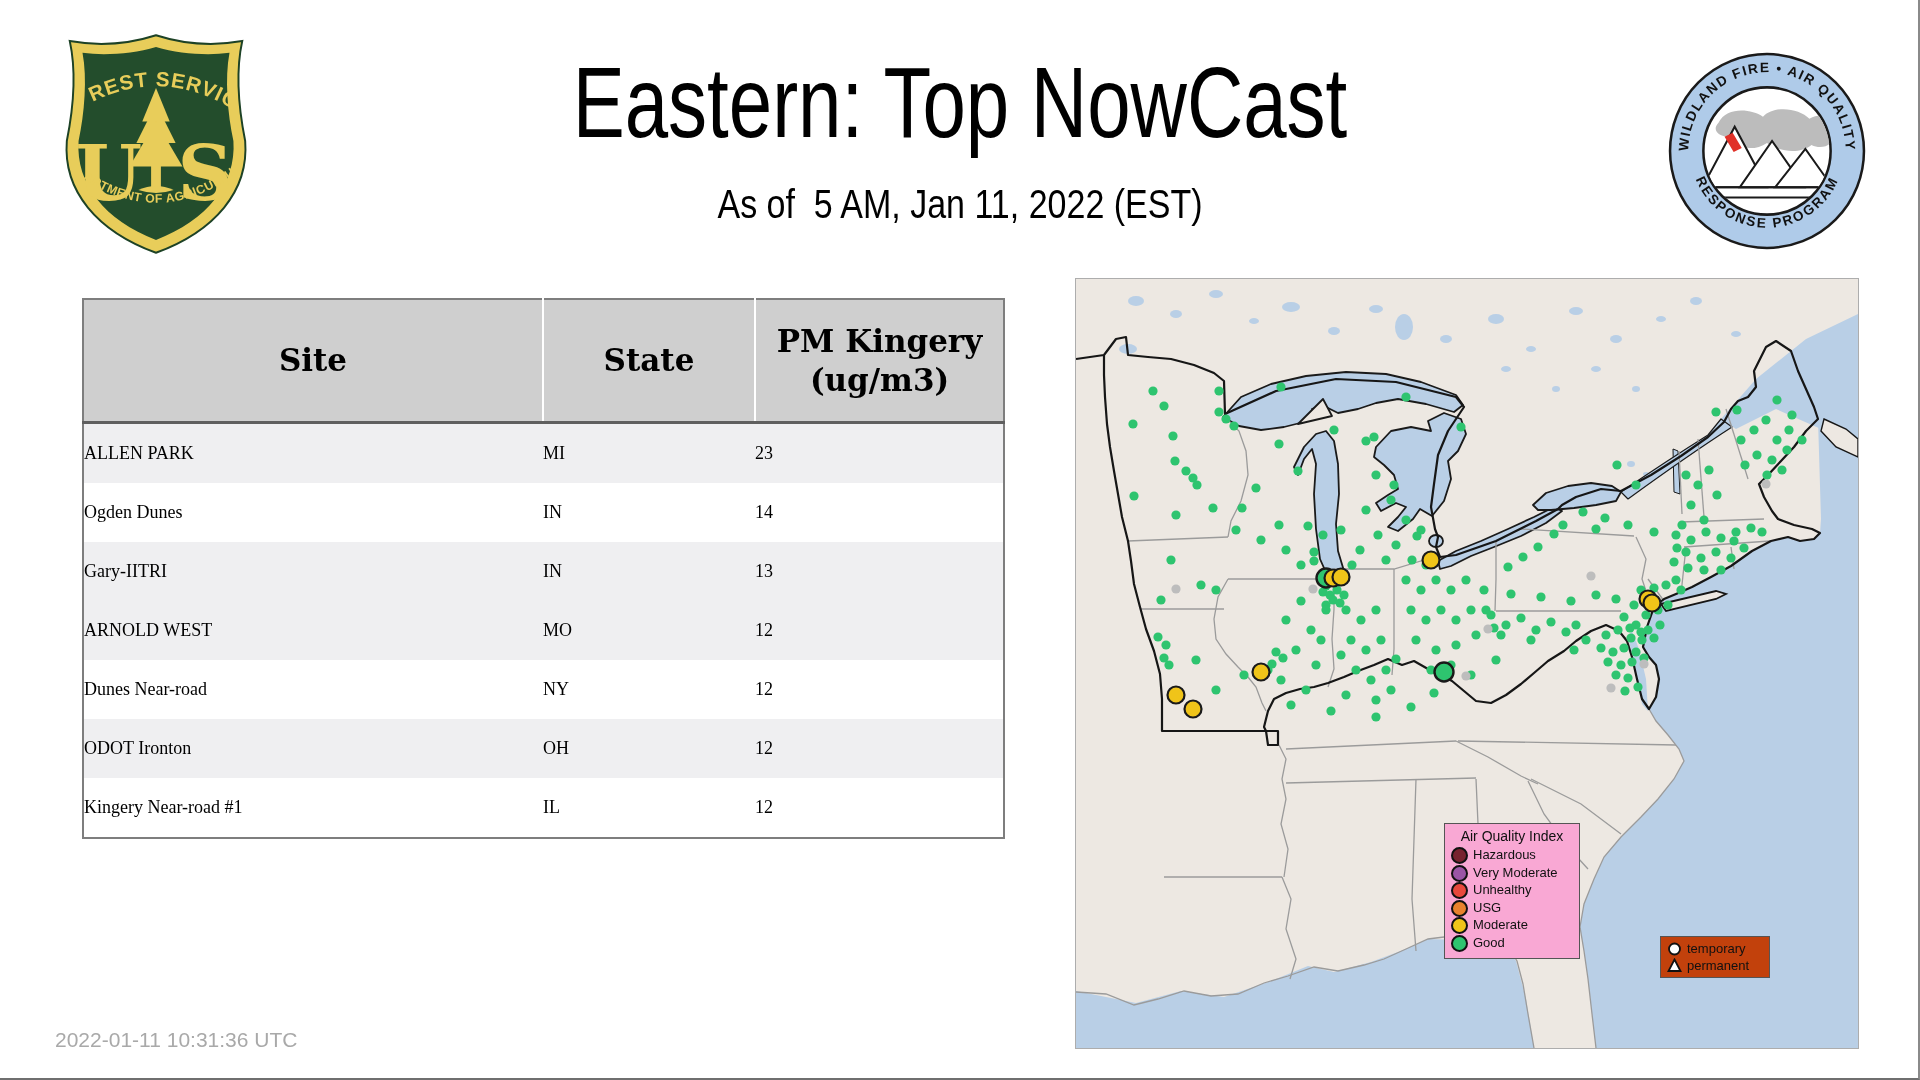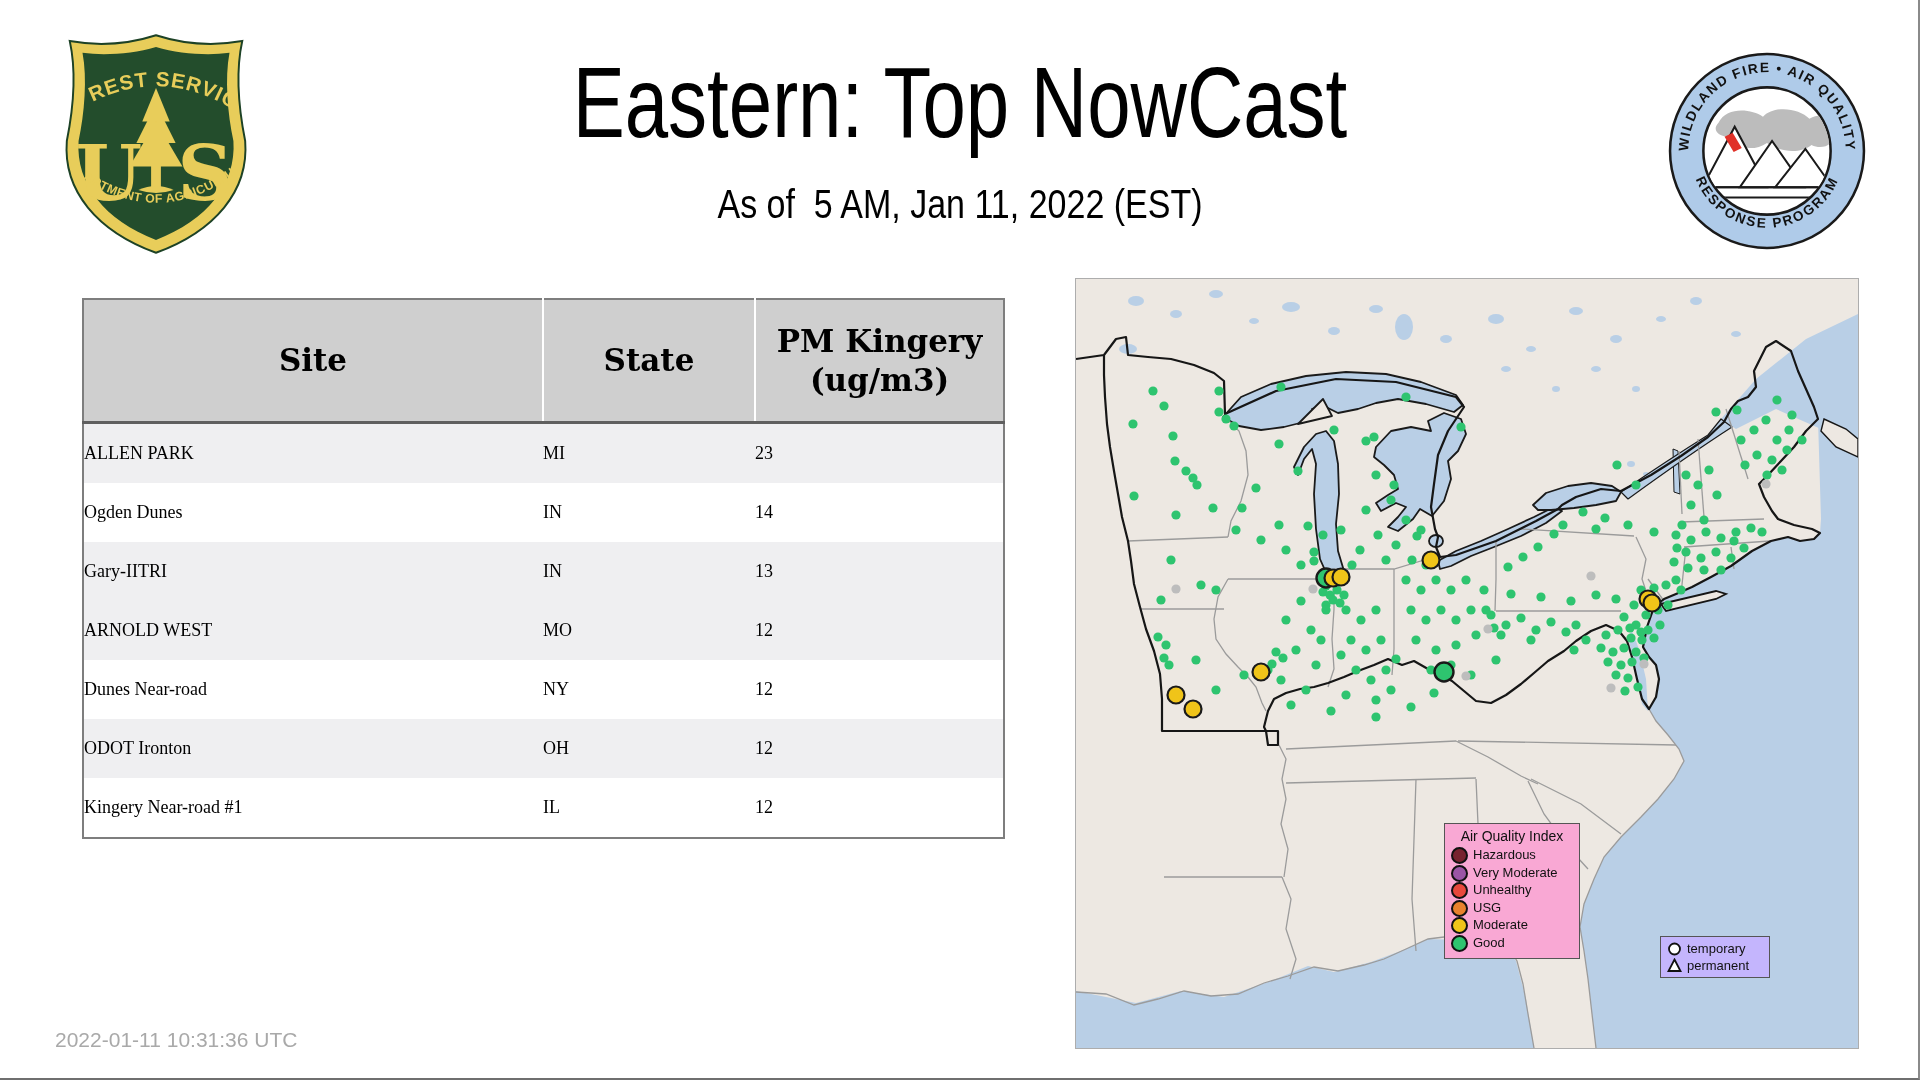--- a/index.html
+++ b/index.html
@@ -30,21 +30,21 @@
   
   .map{position:absolute;left:1075px;top:278px;width:782px;height:769px;border:1px solid #adadad;
        box-sizing:content-box;background:#ede8e2;}
   .map svg.geo{position:absolute;left:0;top:0;}
   .legend-aqi{position:absolute;left:368px;top:544px;width:136px;background:#f9a8d4;
        border:1.5px solid #555;padding:4px 6px 6px 6px;box-sizing:border-box;}
   .legend-aqi .lg-title{font-size:14px;color:#111;text-align:center;margin-bottom:3px;}
   .aqi-item{display:flex;height:17.5px;font-size:13px;color:#111;}
   .aqi-swatch{display:inline-block;width:13px;height:13px;border-radius:50%;
        border:2px solid #111;margin-right:5px;flex:0 0 auto;}
-  .legend-type{position:absolute;left:584px;top:657px;width:110px;background:#c4b5fd;
+  .legend-type{position:absolute;left:584px;top:657px;width:110px;background:#c2410c;
        border:1.5px solid #555;padding:3px 6px;box-sizing:border-box;font-size:13px;color:#111;}
   .type-row{display:flex;align-items:center;height:17px;}
   .type-sym{width:15px;margin-right:5px;flex:0 0 auto;}
 
   .timestamp{position:absolute;left:55px;top:1028px;font-size:21px;color:#a9a9a9;}
 </style>
 </head>
 <body>
 
 <div class="slide">

